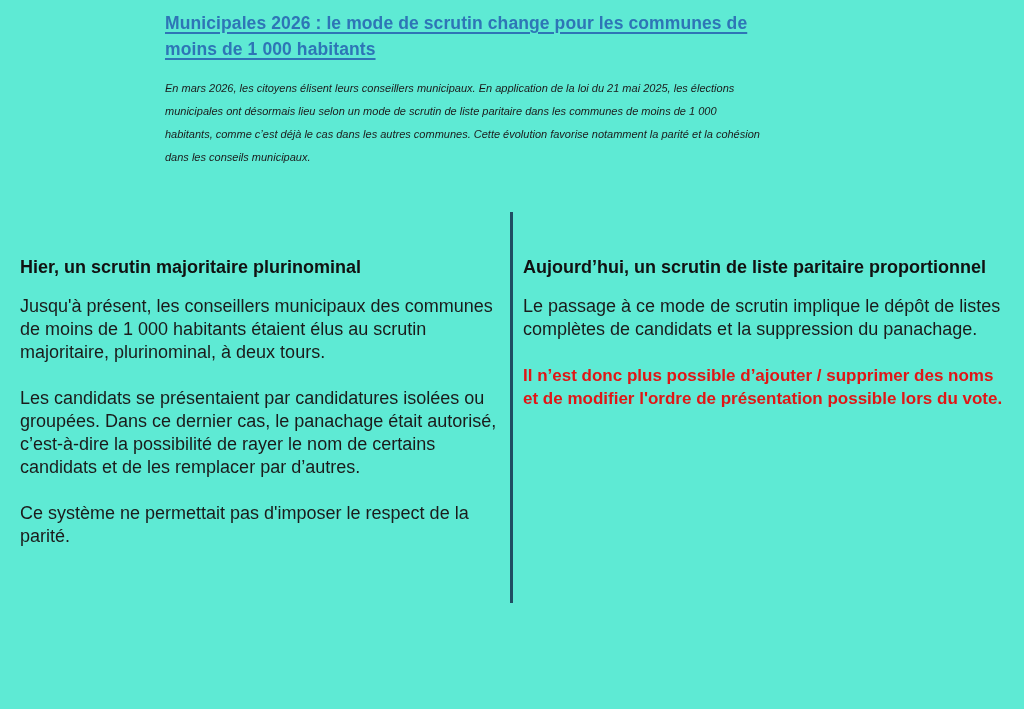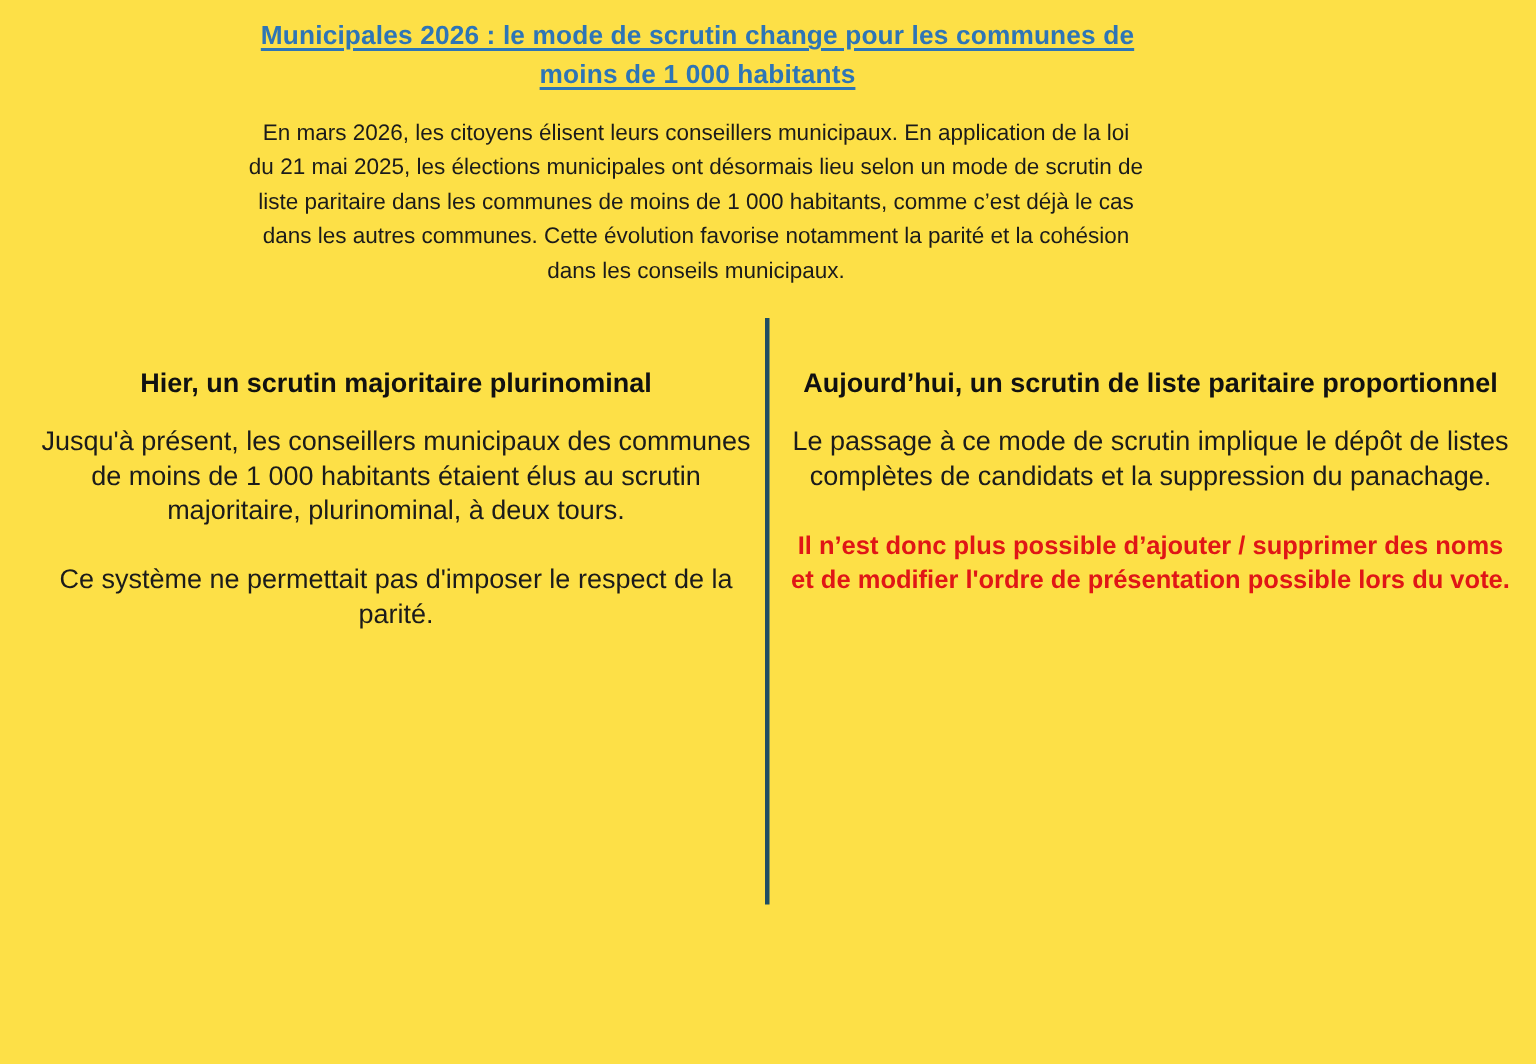--- a/index.html
+++ b/index.html
@@ -8,57 +8,57 @@
     width: 1024px;
     height: 709px;
     position: relative;
     overflow: hidden;
     font-family: "Liberation Sans", sans-serif;
     color: #1b1b1b;
   }
   .page {
     position: absolute;
     inset: 0;
-    background: #fde047;
-    text-align: center;
+    background: #5eead4;
   }
   .intro-block {
     position: absolute;
     left: 165px;
     top: 10px;
     width: 600px;
   }
   .doc-title {
     font-size: 17.5px;
     font-weight: bold;
     line-height: 26px;
     color: #2E75B6;
     text-decoration: underline;
     text-decoration-thickness: 2px;
     text-underline-offset: 3px;
     max-width: 622px;
     margin-bottom: 15px;
     letter-spacing: 0.1px;
   }
   .intro-text {
-    font-size: 15px;
+    font-size: 11px;
     line-height: 23px;
     max-width: 598px;
+    font-style: italic;
   }
   .columns-divider {
     position: absolute;
     left: 510px;
     top: 212px;
     width: 3px;
     height: 391px;
     background: #1F4E63;
   }
   .column {
     position: absolute;
-    top: 244px;
+    top: 256px;
   }
   .column-left  { left: 20px;  width: 488px; }
   .column-right { left: 523px; width: 488px; }
   .col-heading {
     font-size: 18px;
     font-weight: bold;
     line-height: 23px;
     color: #111111;
     margin-bottom: 16px;
     white-space: nowrap;
@@ -84,20 +84,21 @@
   <div class="intro-block">
     <h1 class="doc-title">Municipales 2026 : le mode de scrutin change pour les communes de moins de 1 000 habitants</h1>
     <p class="intro-text">En mars 2026, les citoyens élisent leurs conseillers municipaux. En application de la loi du 21 mai 2025, les élections municipales ont désormais lieu selon un mode de scrutin de liste paritaire dans les communes de moins de 1 000 habitants, comme c’est déjà le cas dans les autres communes. Cette évolution favorise notamment la parité et la cohésion dans les conseils municipaux.</p>
   </div>
 
   <div class="columns-divider"></div>
 
   <div class="column column-left">
     <h2 class="col-heading">Hier, un scrutin majoritaire plurinominal</h2>
     <p class="body-para">Jusqu'à présent, les conseillers municipaux des communes de moins de 1 000 habitants étaient élus au scrutin majoritaire, plurinominal, à deux tours.</p>
+    <p class="body-para">Les candidats se présentaient par candidatures isolées ou groupées. Dans ce dernier cas, le panachage était autorisé, c’est-à-dire la possibilité de rayer le nom de certains candidats et de les remplacer par d’autres.</p>
     <p class="body-para">Ce système ne permettait pas d'imposer le respect de la parité.</p>
   </div>
 
   <div class="column column-right">
     <h2 class="col-heading">Aujourd’hui, un scrutin de liste paritaire proportionnel</h2>
     <p class="body-para">Le passage à ce mode de scrutin implique le dépôt de listes complètes de candidats et la suppression du panachage.</p>
     <p class="highlight-para">Il n’est donc plus possible d’ajouter / supprimer des noms et de modifier l'ordre de présentation possible lors du vote.</p>
   </div>
 
 </div>

